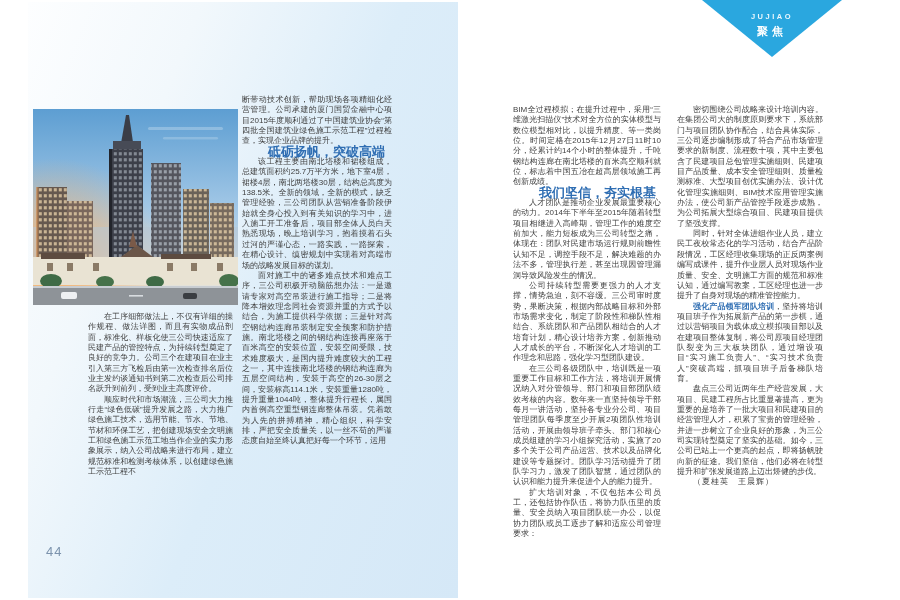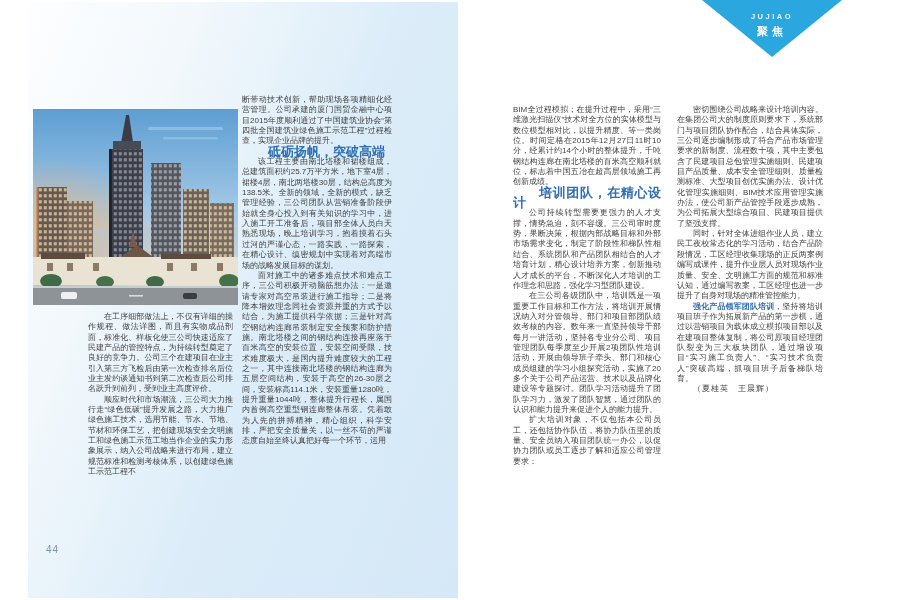--- a/index.html
+++ b/index.html
@@ -12,21 +12,21 @@
        text-align:justify;text-justify:inter-character;word-break:break-all;overflow:hidden;}
   .col p{margin:0;text-indent:2em;}
   .col p.flush{text-indent:0;}
   .heading{margin:0;text-indent:2em;color:#2f6eb3;font-weight:bold;font-size:13px;}
   .lead{color:#2f6eb3;font-weight:bold;}
   .byline{margin:6px 0 0 0;text-indent:0;text-align:left;letter-spacing:1px;color:#3f3f3f;}
   .lcol1{left:88px;top:312px;width:145px;height:206px;}
   .lcol2{left:242px;top:95px;width:150px;height:478px;}
   .rcol1{left:513px;top:105px;width:148px;height:448px;}
   .rcol2{left:677px;top:105px;width:146px;height:392px;}
-  .pagenum{position:absolute;left:46px;top:544px;font-size:10px;color:#7c93ad;letter-spacing:1px;}
+  .pagenum{position:absolute;left:46px;top:544px;font-size:13px;color:#7c93ad;letter-spacing:1px;}
   .focus-tri{position:absolute;left:702px;top:0;width:140px;height:57px;background:#2aa7df;
              -webkit-clip-path:polygon(0 0,100% 0,50% 100%);clip-path:polygon(0 0,100% 0,50% 100%);}
   .focus-en{position:absolute;left:0;top:12px;width:100%;text-align:center;color:#eaf7fd;
             font-size:7.5px;letter-spacing:2.5px;font-weight:bold;}
   .focus-zh{position:absolute;left:0;top:24px;width:100%;text-align:center;color:#ffffff;
             font-size:11px;letter-spacing:4px;font-weight:bold;}
 </style>
 </head>
 <body>
 
@@ -114,30 +114,32 @@
 
   <div class="col lcol2">
     <p class="flush">断带动技术创新，帮助现场各项精细化经营管理。公司承建的厦门国贸金融中心项目2015年度顺利通过了中国建筑业协会“第四批全国建筑业绿色施工示范工程”过程检查，实现企业品牌的提升。</p>
     <p class="heading">砥砺扬帆，突破高端</p>
     <p>该工程主要由南北塔楼和裙楼组成，总建筑面积约25.7万平方米，地下室4层，裙楼4层，南北两塔楼30层，结构总高度为138.5米。全新的领域，全新的模式，缺乏管理经验，三公司团队从营销准备阶段伊始就全身心投入到有关知识的学习中，进入施工开工准备后，项目部全体人员白天熟悉现场，晚上培训学习，抱着摸着石头过河的严谨心态，一路实践，一路探索，在精心设计、缜密规划中实现着对高端市场的战略发展目标的谋划。</p>
     <p>面对施工中的诸多难点技术和难点工序，三公司积极开动脑筋想办法：一是邀请专家对高空吊装进行施工指导；二是将降本增效理念同社会资源并重的方式予以结合，为施工提供科学依据；三是针对高空钢结构连廊吊装制定安全预案和防护措施。南北塔楼之间的钢结构连接再座落于百米高空的安装位置，安装空间受限，技术难度极大，是国内提升难度较大的工程之一，其中连接南北塔楼的钢结构连廊为五层空间结构，安装于高空的26-30层之间，安装标高114.1米，安装重量1280吨，提升重量1044吨，整体提升行程长，属国内首例高空重型钢连廊整体吊装。凭着敢为人先的拼搏精神，精心组织，科学安排，严把安全质量关，以一丝不苟的严谨态度自始至终认真把好每一个环节，运用</p>
   </div>
 
   <div class="col rcol1">
     <p class="flush">BIM全过程模拟；在提升过程中，采用“三维激光扫描仪”技术对全方位的实体模型与数位模型相对比，以提升精度、等一类岗位。时间定格在2015年12月27日11时10分，经累计约14个小时的整体提升，千吨钢结构连廊在南北塔楼的百米高空顺利就位，标志着中国五冶在超高层领域施工再创新成绩。</p>
-    <p class="heading">培训团队，在精心设计</p>
+    <p class="heading">我们坚信，夯实根基</p>
+    <p>人才团队是推动企业发展最重要核心的动力。2014年下半年至2015年随着转型项目相继进入高峰期，管理工作的难度空前加大，能力短板成为三公司转型之痛，体现在：团队对民建市场运行规则前瞻性认知不足，调控手段不足，解决难题的办法不多，管理执行差，甚至出现因管理漏洞导致风险发生的情况。</p>
     <p>公司持续转型需要更强力的人才支撑，情势急迫，刻不容缓。三公司审时度势，果断决策，根据内部战略目标和外部市场需求变化，制定了阶段性和梯队性相结合、系统团队和产品团队相结合的人才培育计划，精心设计培养方案，创新推动人才成长的平台，不断深化人才培训的工作理念和思路，强化学习型团队建设。</p>
     <p>在三公司各级团队中，培训既是一项重要工作目标和工作方法，将培训开展情况纳入对分管领导、部门和项目部团队绩效考核的内容。数年来一直坚持领导干部每月一讲活动，坚持各专业分公司、项目管理团队每季度至少开展2项团队性培训活动，开展由领导班子牵头、部门和核心成员组建的学习小组探究活动，实施了20多个关于公司产品运营、技术以及品牌化建设等专题探讨。团队学习活动提升了团队学习力，激发了团队智慧，通过团队的认识和能力提升来促进个人的能力提升。</p>
     <p>扩大培训对象，不仅包括本公司员工，还包括协作队伍，将协力队伍里的质量、安全员纳入项目团队统一办公，以促协力团队或员工逐步了解和适应公司管理要求：</p>
   </div>
 
   <div class="col rcol2">
     <p>密切围绕公司战略来设计培训内容。在集团公司大的制度原则要求下，系统部门与项目团队协作配合，结合具体实际，三公司逐步编制形成了符合产品市场管理要求的新制度、流程数十项，其中主要包含了民建项目总包管理实施细则、民建项目产品质量、成本安全管理细则、质量检测标准、大型项目创优实施办法、设计优化管理实施细则、BIM技术应用管理实施办法，使公司新产品管控手段逐步成熟，为公司拓展大型综合项目、民建项目提供了坚强支撑。</p>
     <p>同时，针对全体进组作业人员，建立民工夜校常态化的学习活动，结合产品阶段情况，工区经理收集现场的正反两案例编写成课件，提升作业层人员对现场作业质量、安全、文明施工方面的规范和标准认知，通过编写教案，工区经理也进一步提升了自身对现场的精准管控能力。</p>
     <p><span class="lead">强化产品领军团队培训</span><span>，坚持将培训项目班子作为拓展新产品的第一步棋，通过以营销项目为载体成立模拟项目部以及在建项目整体复制，将公司原项目经理团队裂变为三大板块团队，通过增设项目“实习施工负责人”、“实习技术负责人”突破高端，抓项目班子后备梯队培育。</span></p>
+    <p>盘点三公司近两年生产经营发展，大项目、民建工程所占比重显著提高，更为重要的是培养了一批大项目和民建项目的经营管理人才，积累了宝贵的管理经验，并进一步树立了企业良好的形象，为三公司实现转型奠定了坚实的基础。如今，三公司已站上一个更高的起点，即将扬帆驶向新的征途。我们坚信，他们必将在转型提升和扩张发展道路上迈出矫健的步伐。</p>
     <p class="byline">（夏桂英　王晨辉）</p>
   </div>
 
   <div class="pagenum">44</div>
 
   <div class="focus-tri">
     <div class="focus-en">JUJIAO</div>
     <div class="focus-zh">聚焦</div>
   </div>
 

